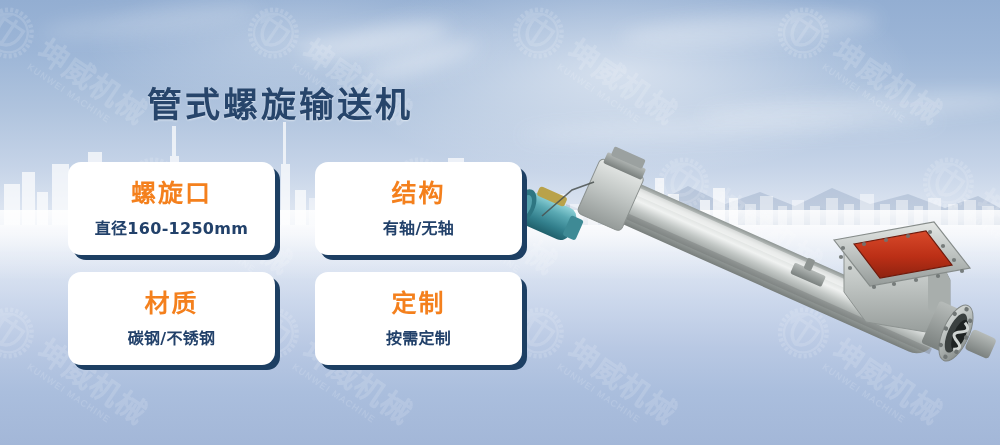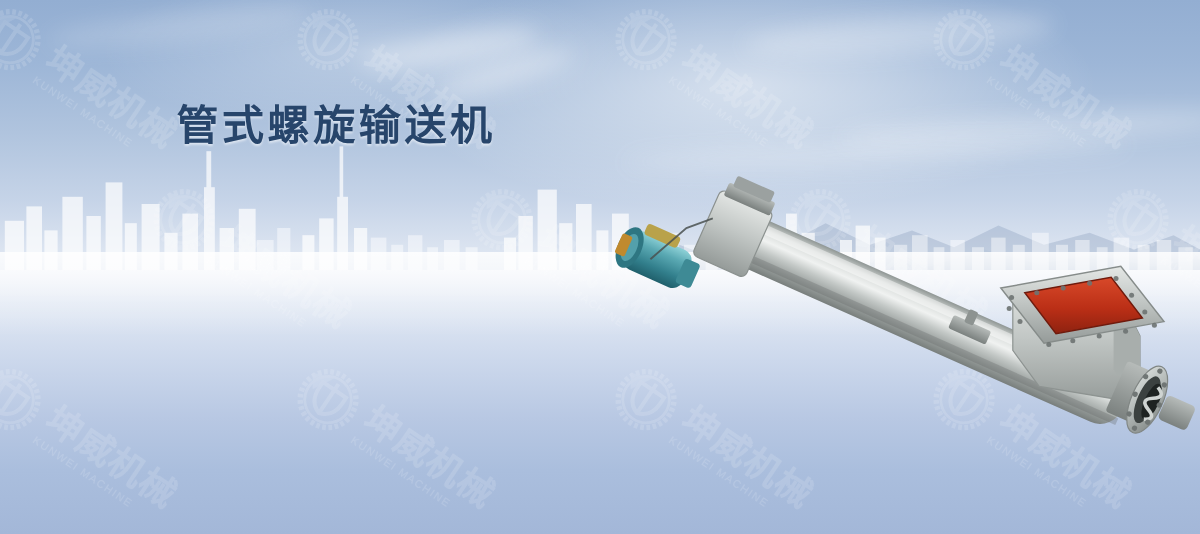--- a/index.html
+++ b/index.html
@@ -1089,13 +1089,36 @@
           <circle cx="449" cy="216" r="2.2"></circle>
         <circle cx="447" cy="199" r="2.2"></circle>
           <circle cx="449" cy="182" r="2.2"></circle>
       </g>
       <rect x="472" y="188" width="26" height="22" rx="4" fill="url(#steelDark)"></rect>
     </g>
   </svg>
 
   <div class="title">管式螺旋输送机</div>
 
+  <div class="cards">
+
+    <div class="card">
+      <div class="card-title">螺旋口</div>
+      <div class="card-sub">直径160-1250mm</div>
+    </div>
+
+    <div class="card">
+      <div class="card-title">结构</div>
+      <div class="card-sub">有轴/无轴</div>
+    </div>
+
+    <div class="card">
+      <div class="card-title">材质</div>
+      <div class="card-sub">碳钢/不锈钢</div>
+    </div>
+
+    <div class="card">
+      <div class="card-title">定制</div>
+      <div class="card-sub">按需定制</div>
+    </div>
+
+  </div>
 </div>
 
 </body></html>

